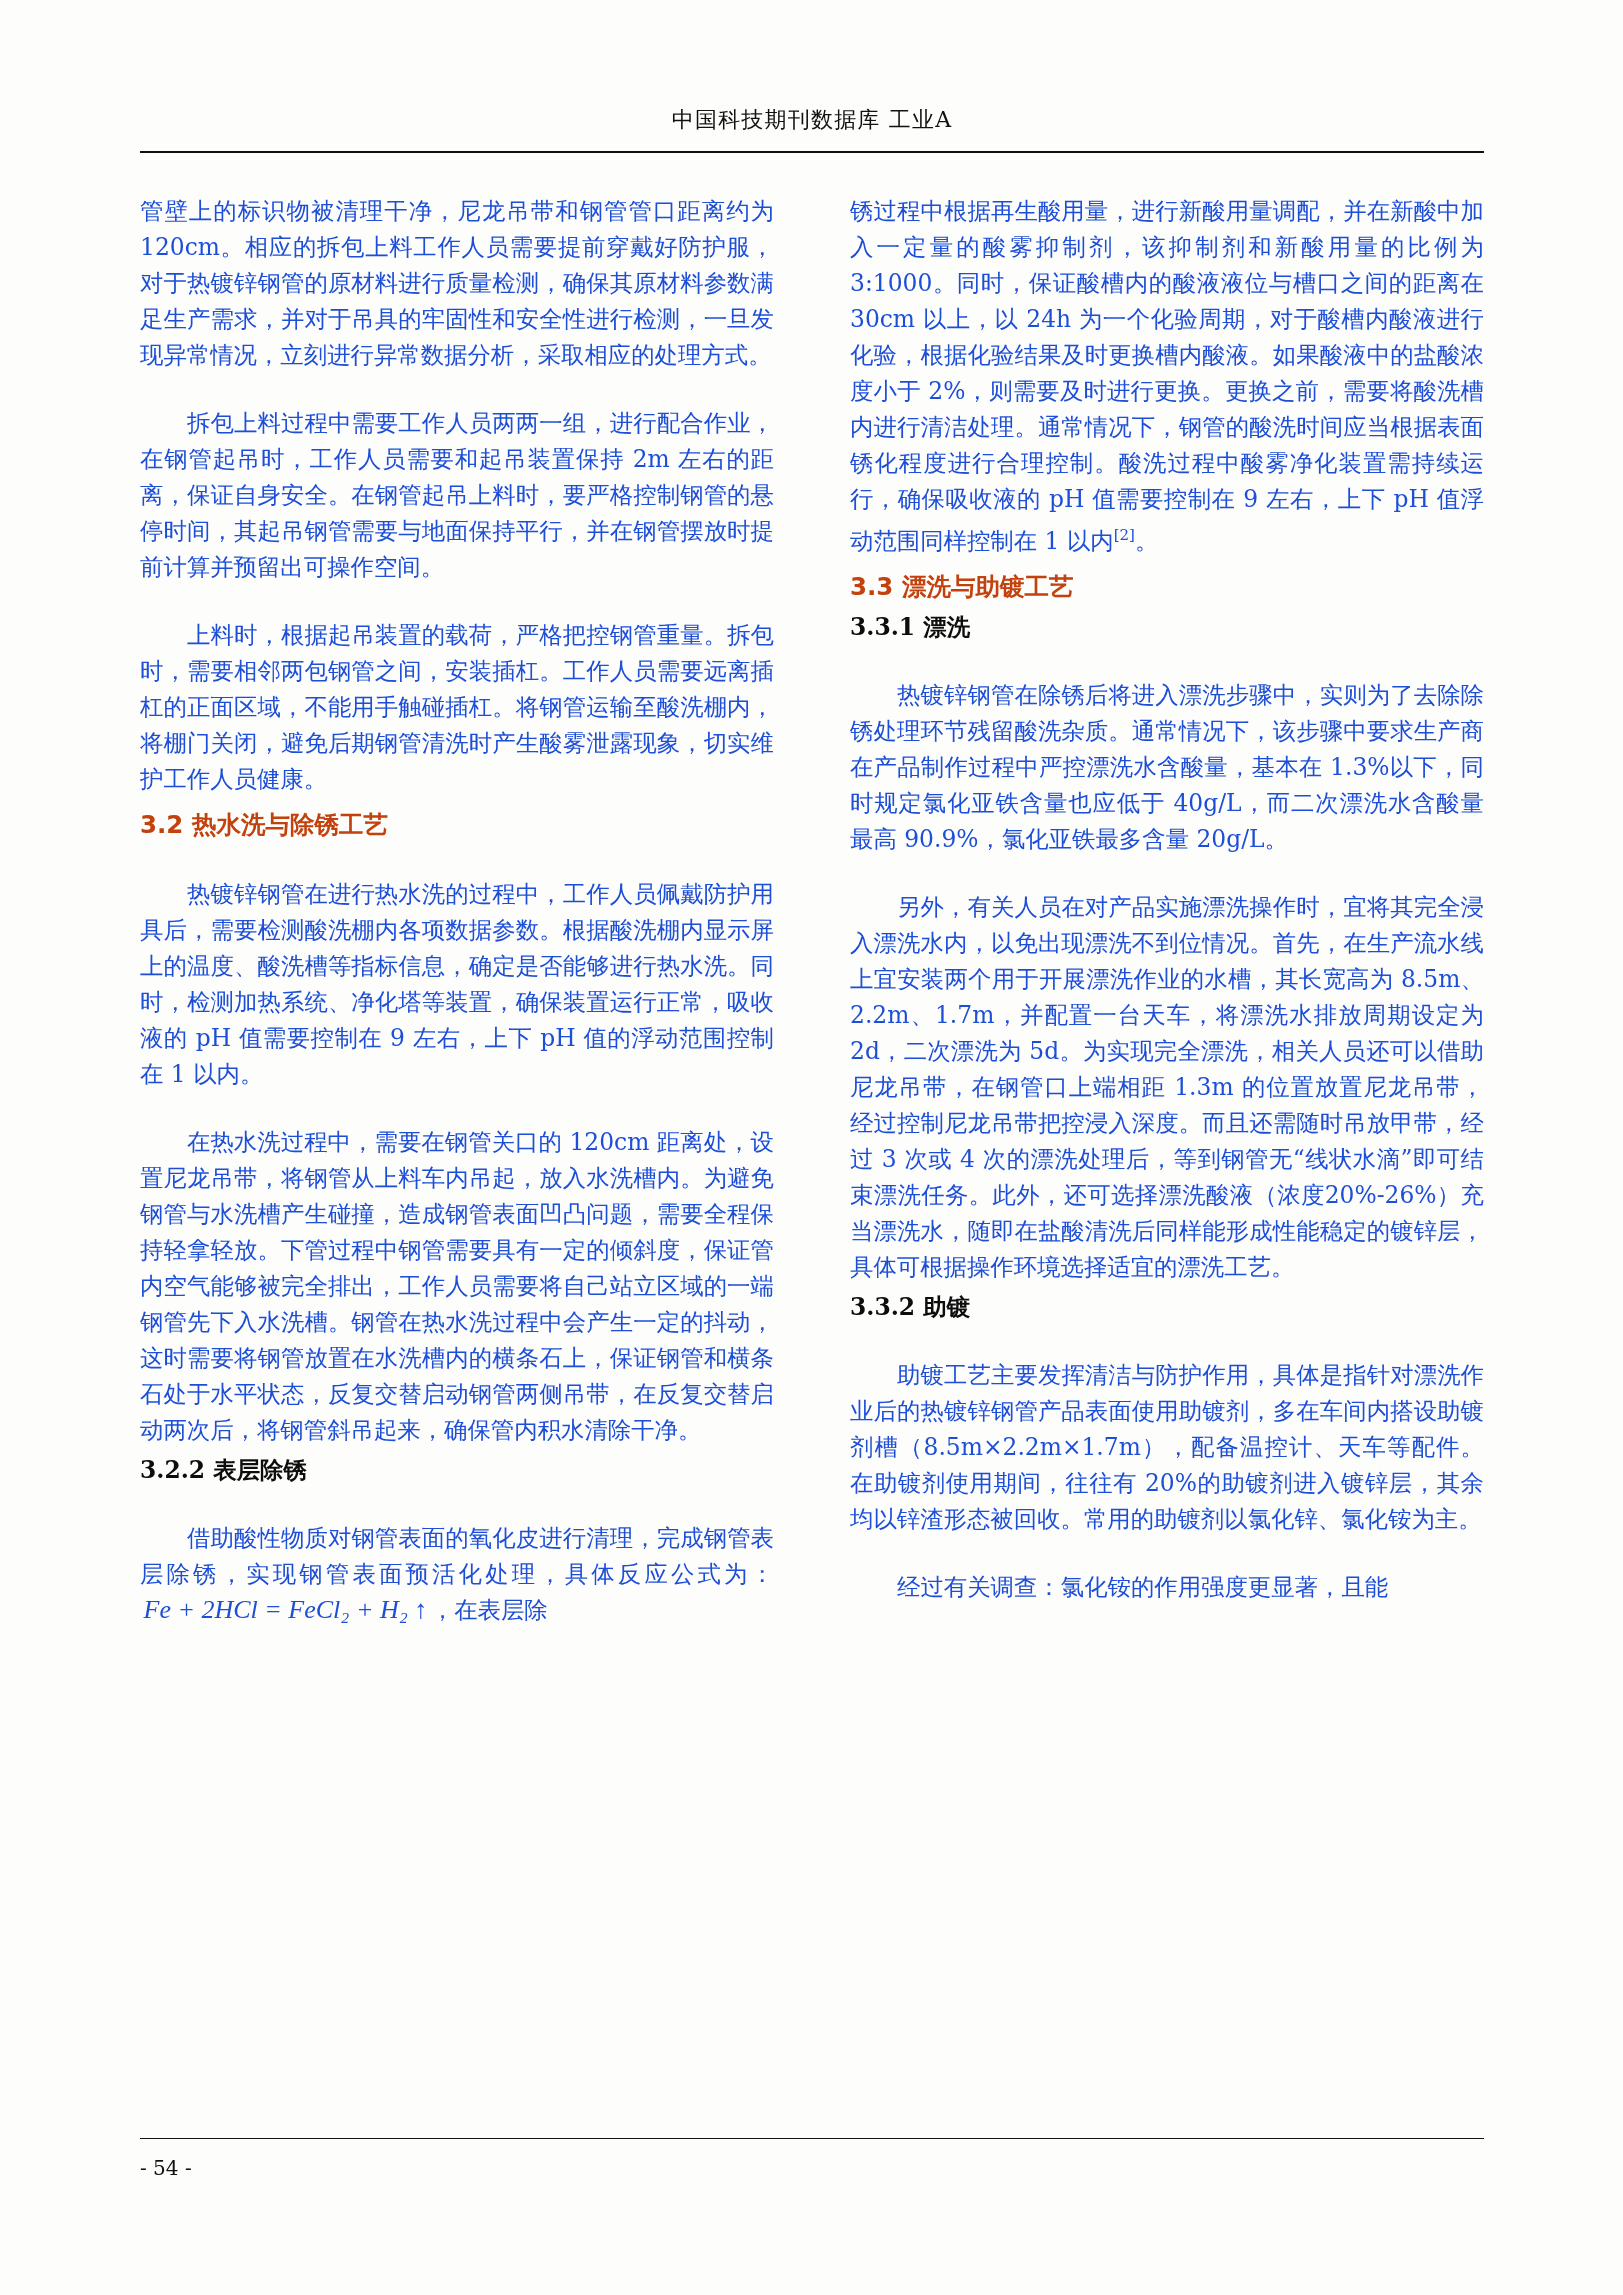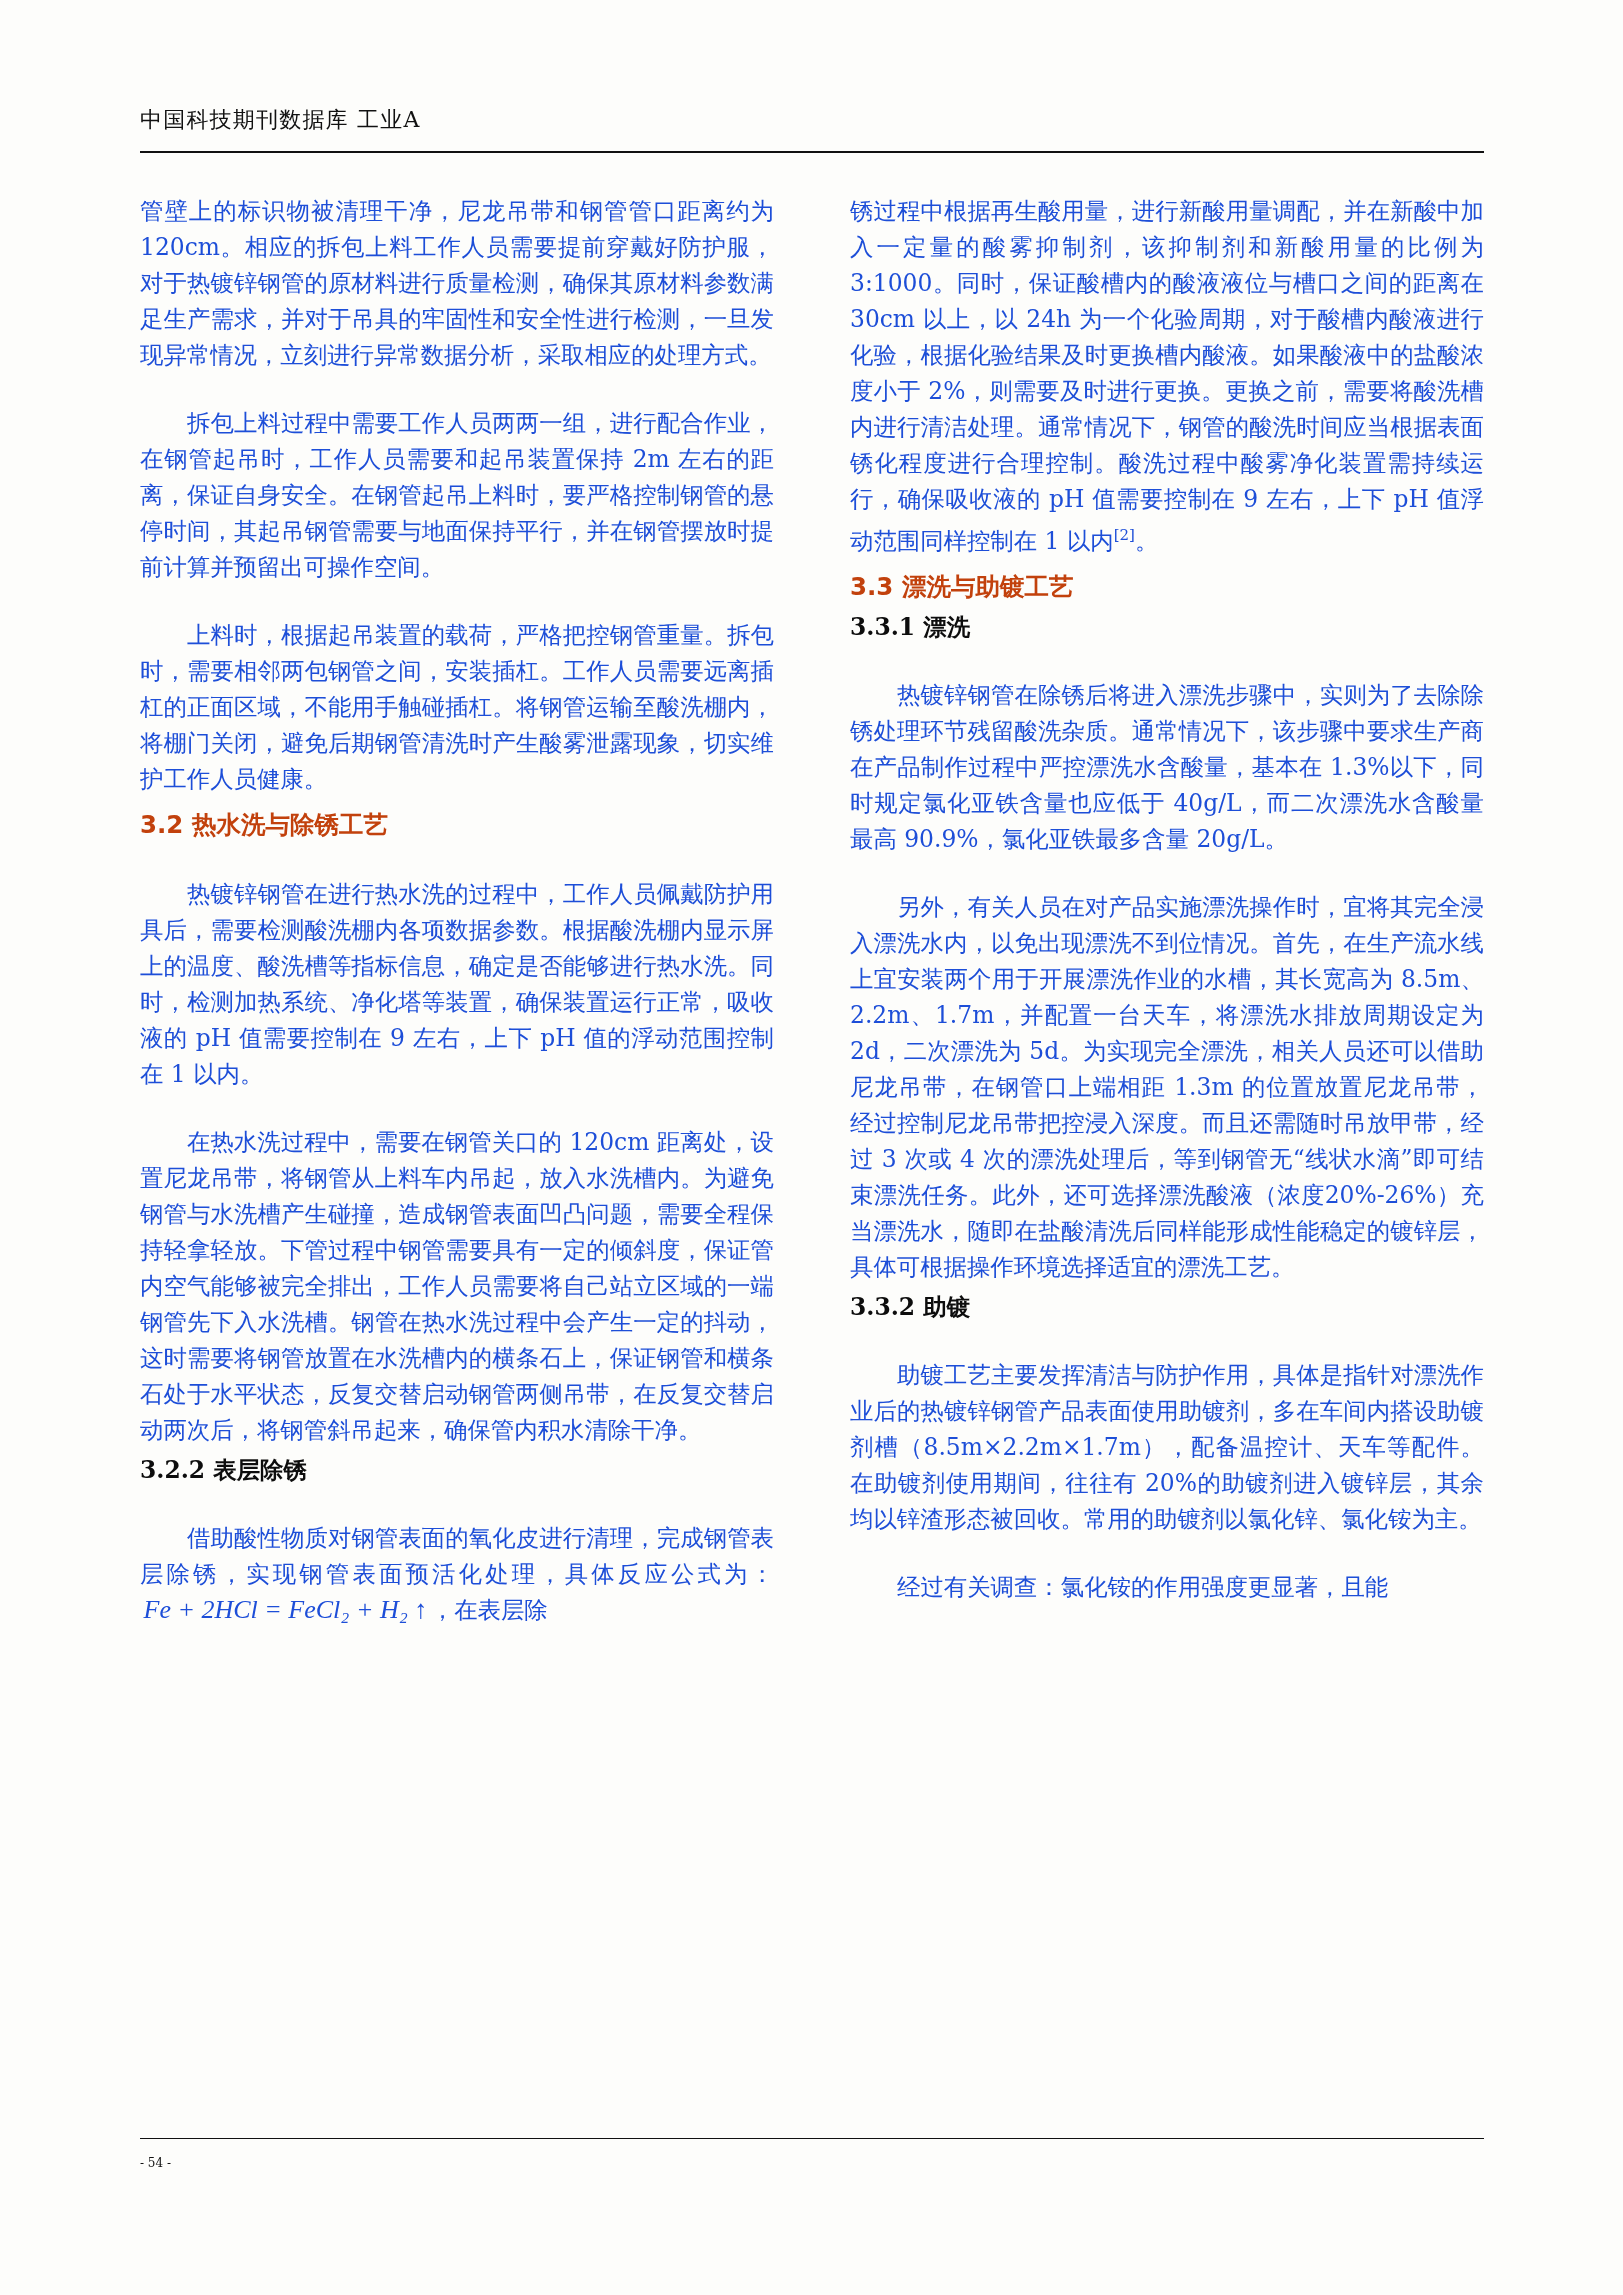--- a/index.html
+++ b/index.html
@@ -16,21 +16,21 @@
     height: 2295px;
     background: #fdfdfb;
     box-sizing: border-box;
     overflow: hidden;
   }
   .header {
     position: absolute;
     left: 140px;
     top: 105px;
     width: 1344px;
-    text-align: left;
+    text-align: center;
     font-family: "DejaVu Serif", "Liberation Serif", serif;
     font-size: 22px;
     color: #111;
     letter-spacing: 1.2px;
   }
   .header-rule {
     position: absolute;
     left: 140px;
     top: 151px;
     width: 1344px;
@@ -94,21 +94,21 @@
     top: 2138px;
     width: 1344px;
     height: 1.2px;
     background: #111;
   }
   .page-number {
     position: absolute;
     left: 140px;
     top: 2156px;
     font-family: "DejaVu Serif", "Liberation Serif", serif;
-    font-size: 12px;
+    font-size: 20px;
     color: #111;
   }
 </style>
 </head>
 <body>
 
 <div class="page">
 
   <div class="header">中国科技期刊数据库  工业A</div>
   <div class="header-rule"></div>

